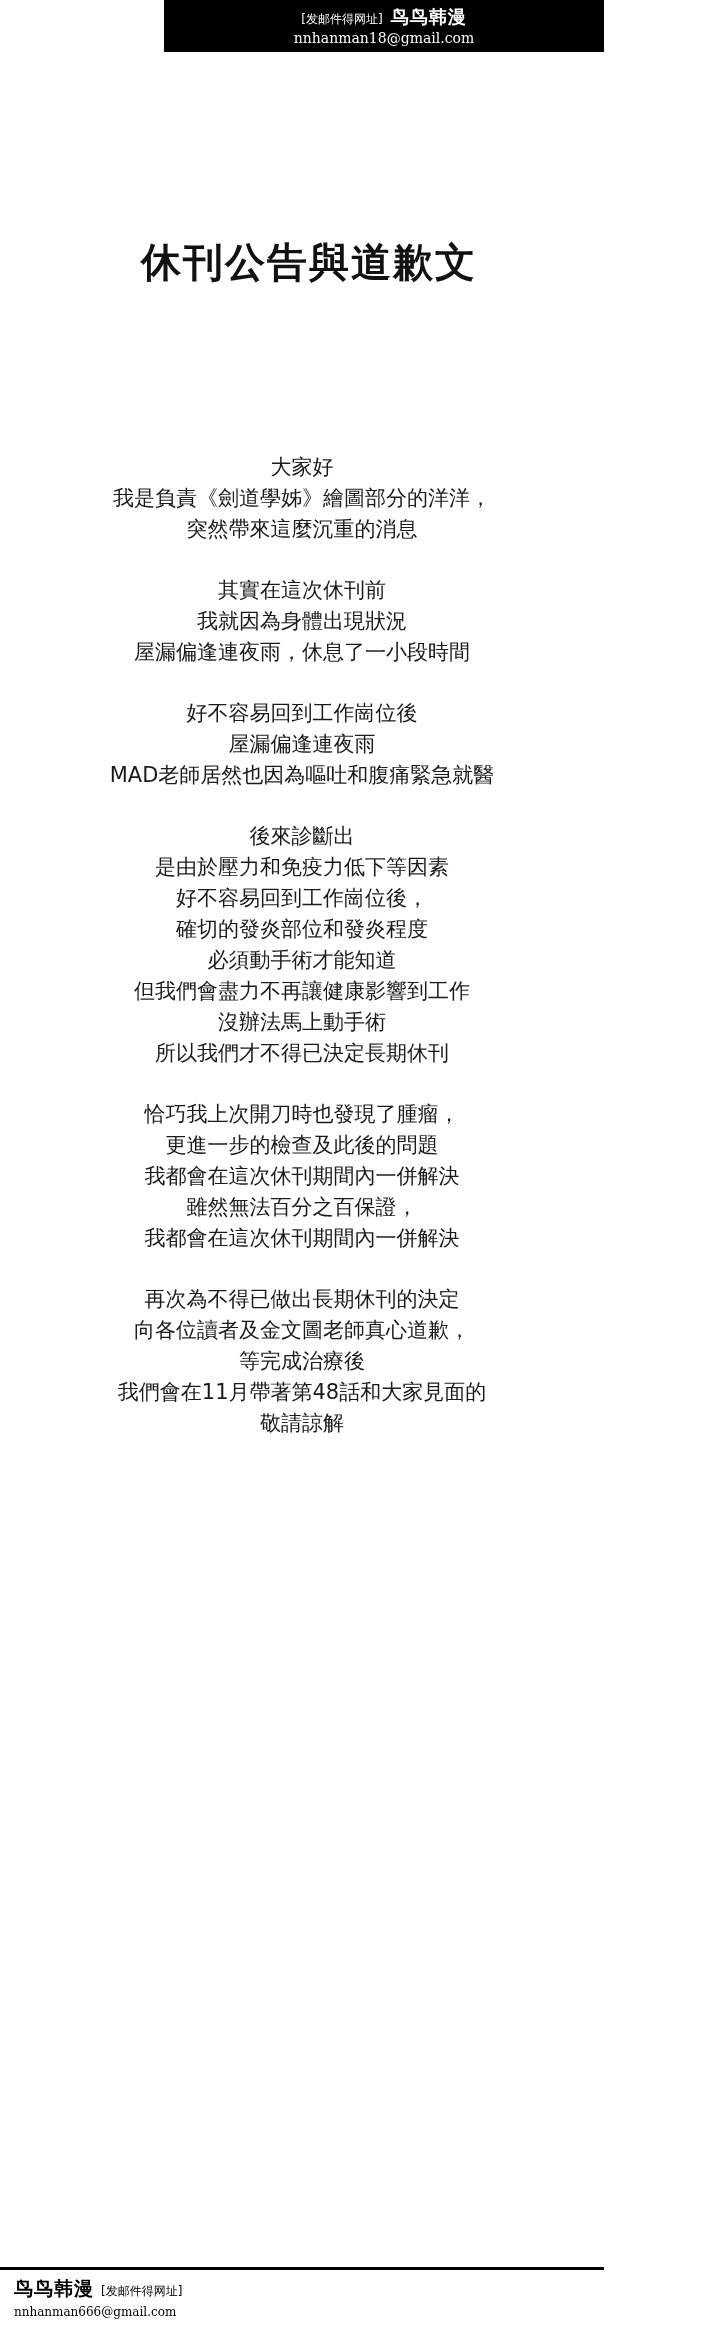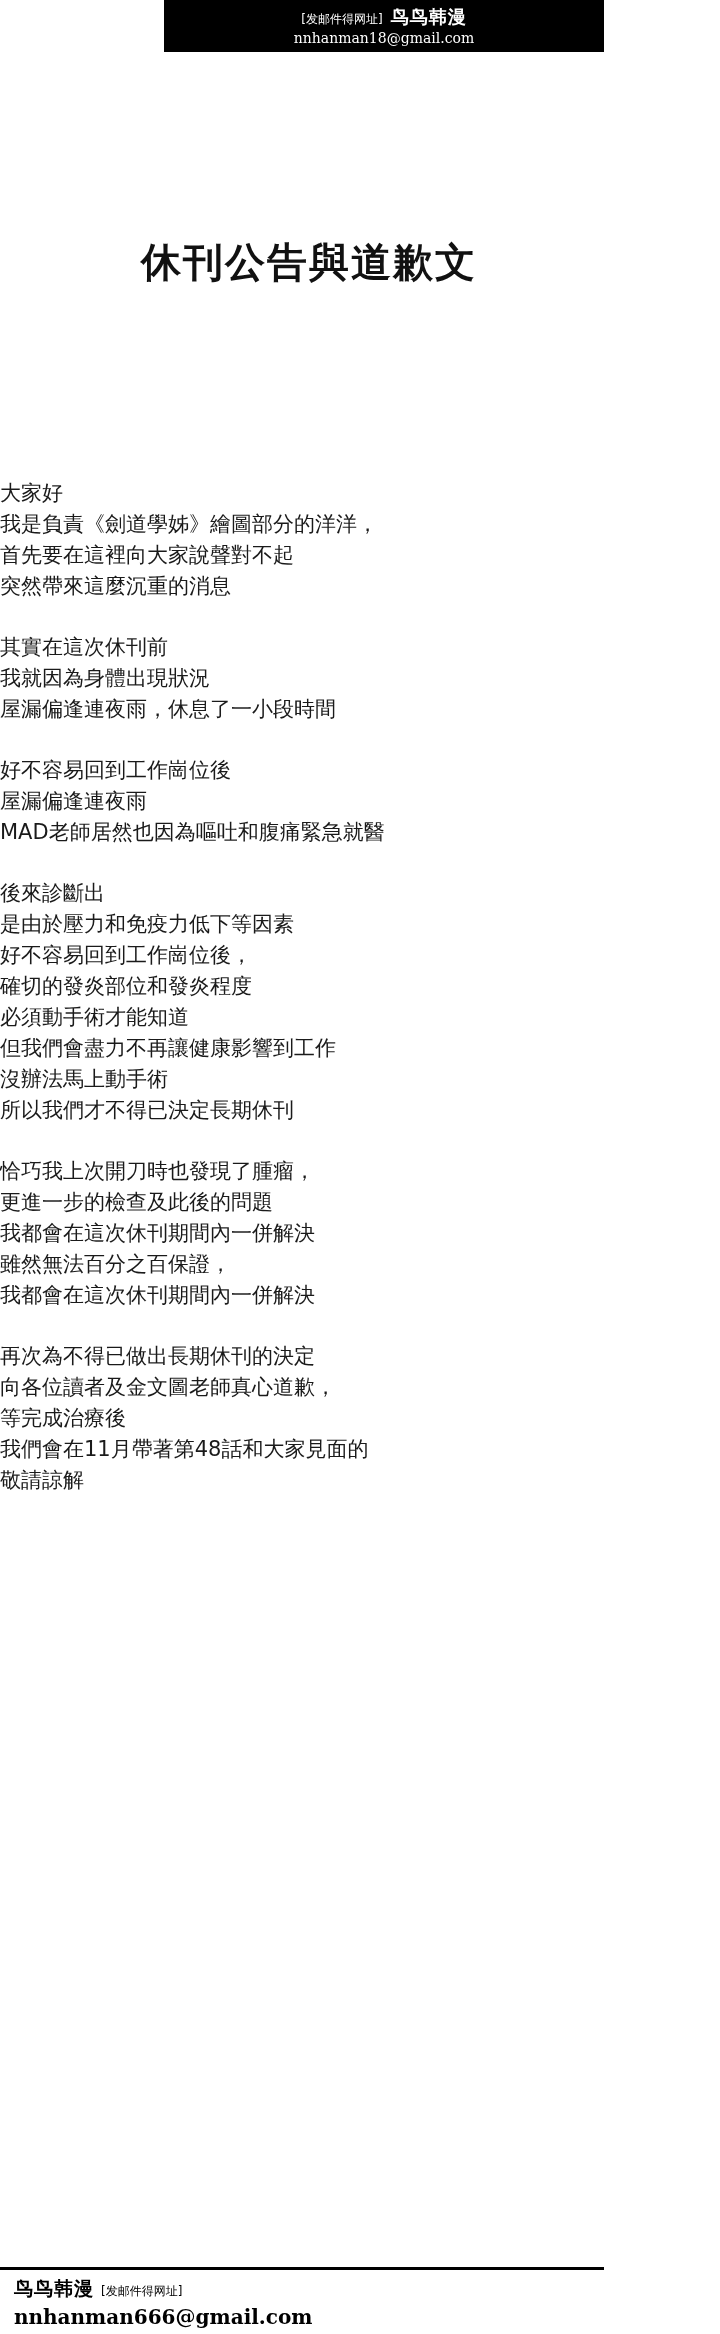--- a/index.html
+++ b/index.html
@@ -69,23 +69,24 @@
     font-size: 40px;
     font-weight: bold;
     color: #111111;
     letter-spacing: 2px;
     font-family: "DejaVu Sans", "Liberation Sans", sans-serif;
   }
 
   
   .body-text {
     position: absolute;
-    top: 478px;
+    top: 452px;
     left: 0;
     width: 100%;
+    text-align: center;
     color: #1a1a1a;
     font-size: 21px;
     line-height: 31px;
     font-family: "DejaVu Sans", "Liberation Sans", sans-serif;
   }
   .para {
     margin: 0 0 30px 0;
   }
   .para:last-child {
     margin-bottom: 16px;
@@ -124,24 +125,23 @@
   .bottom-brand {
     font-size: 19px;
     font-weight: bold;
     letter-spacing: 1px;
   }
   .bottom-tag {
     font-size: 12px;
   }
   .bottom-line2 {
     color: #000000;
-    font-size: 20px;
+    font-size: 12px;
     font-family: "DejaVu Serif", "Liberation Serif", serif;
     margin-top: 3px;
-    font-weight: bold;
   }
 </style>
 </head>
 <body>
 
 <div id="page">
 
   <div class="top-banner">
     <div class="top-banner-line1">
       <span class="banner-tag">[发邮件得网址]</span>
@@ -150,21 +150,20 @@
     <div class="top-banner-line2">nnhanman18@gmail.com</div>
   </div>
 
   <div class="title">休刊公告與道歉文</div>
 
   <div class="body-text">
 
     <div class="para">
       <span class="line">大家好</span>
       <span class="line">我是負責《劍道學姊》繪圖部分的洋洋，</span>
-      <span class="line">首先要在這裡向大家說聲對不起</span>
       <span class="line">突然帶來這麼沉重的消息</span>
     </div>
 
     <div class="para">
       <span class="line">其實在這次休刊前</span>
       <span class="line">我就因為身體出現狀況</span>
       <span class="line">屋漏偏逢連夜雨，休息了一小段時間</span>
     </div>
 
     <div class="para">

